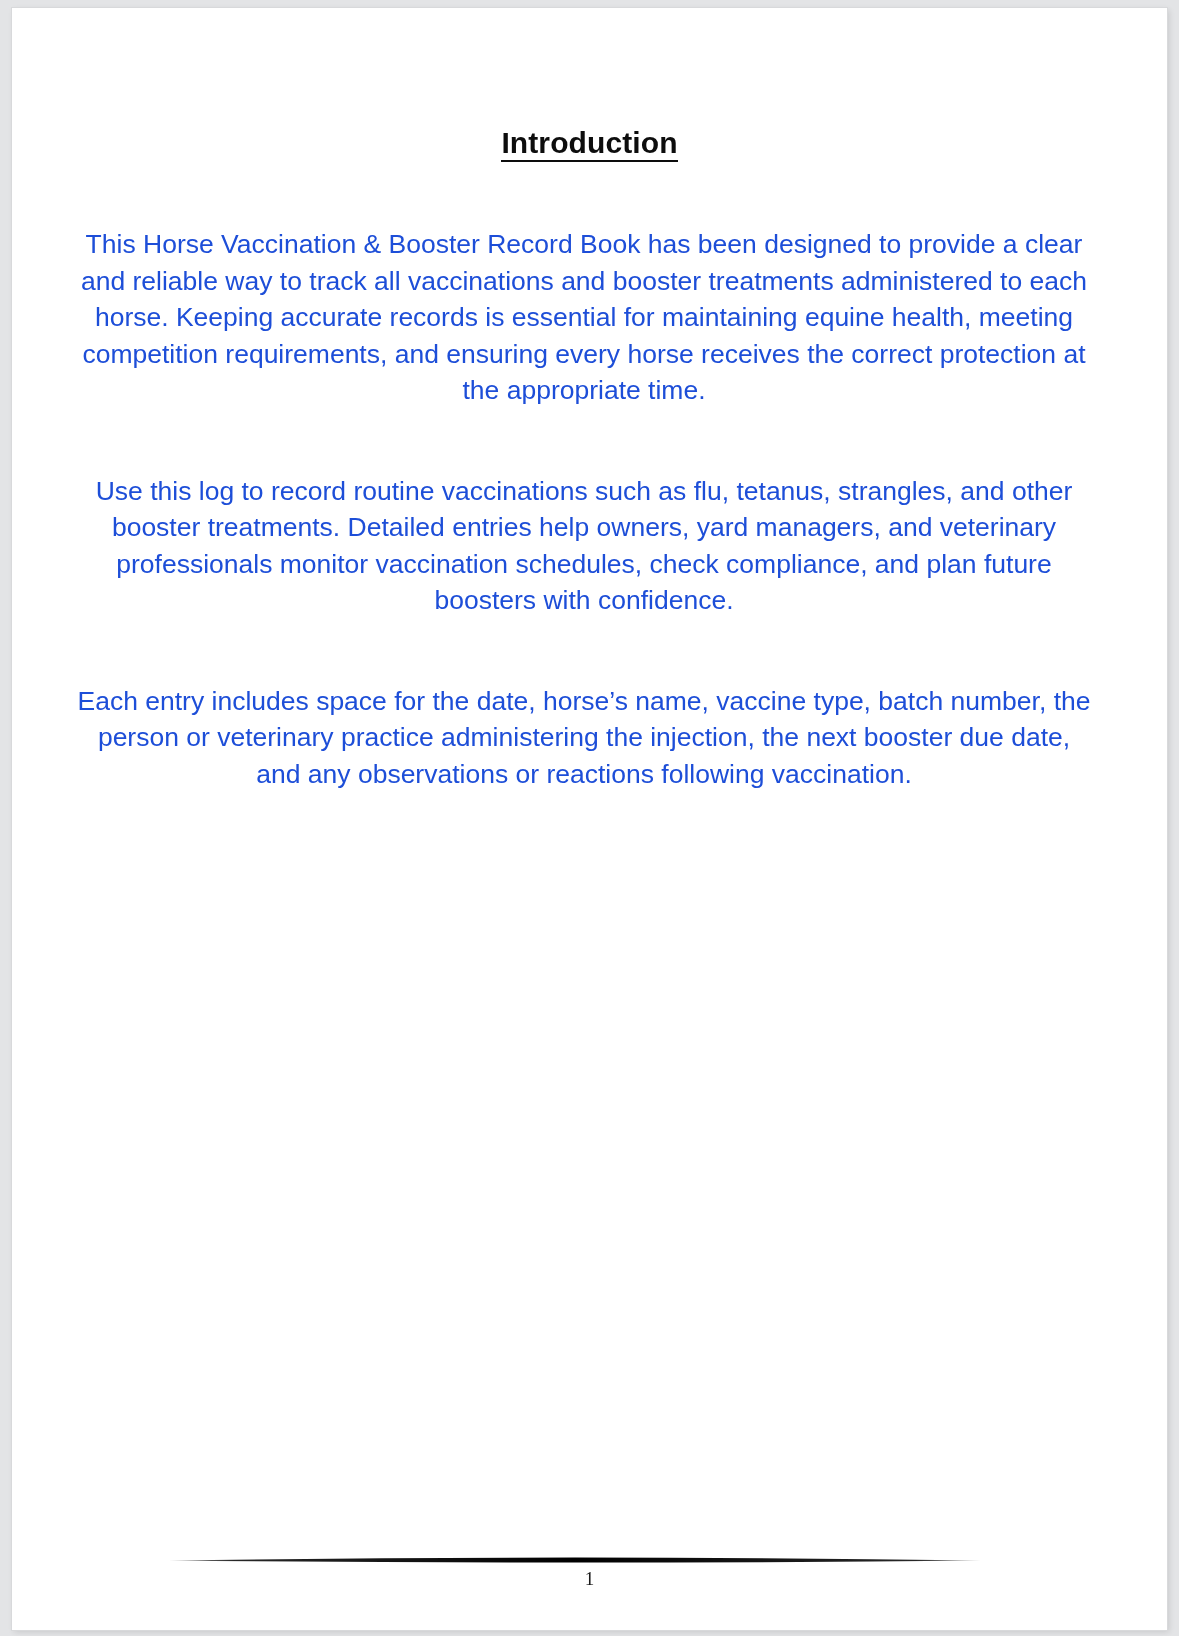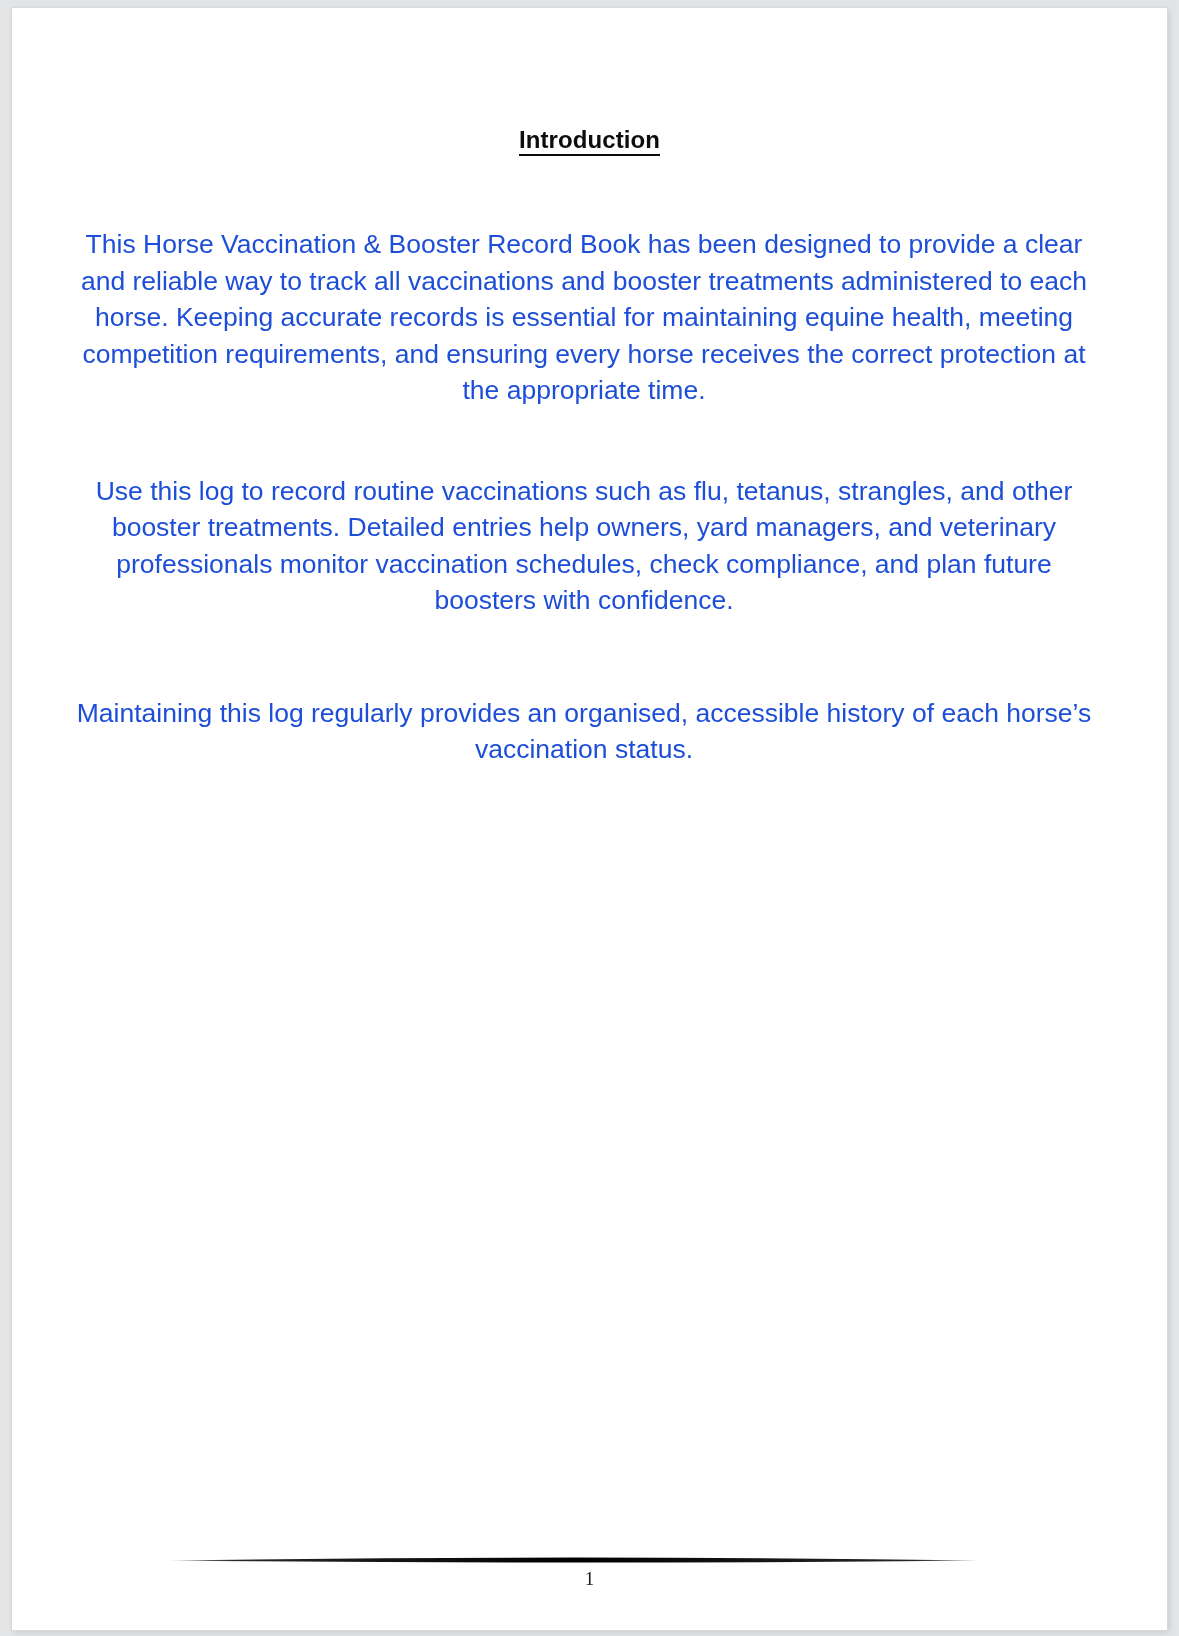--- a/index.html
+++ b/index.html
@@ -45,21 +45,21 @@
   }
 
   .doc-title {
     margin: 0;
     padding: 0;
     position: absolute;
     left: 0;
     top: 118px;
     width: 1155px;
     text-align: center;
-    font-size: 24px;
+    font-size: 30px;
     font-weight: bold;
     color: #0d0d0d;
     letter-spacing: 0.1px;
   }
   .doc-title span {
     border-bottom: 2.5px solid #0d0d0d;
     padding-bottom: 1px;
   }
 
   .doc-paragraphs {
@@ -118,22 +118,22 @@
 
     <div class="doc-body">
 
       <h1 class="doc-title"><span>Introduction</span></h1>
 
       <div class="doc-paragraphs">
         <p class="doc-para">This Horse Vaccination &amp; Booster Record Book has been designed to provide a clear and reliable way to track all vaccinations and booster treatments administered to each horse. Keeping accurate records is essential for maintaining equine health, meeting competition requirements, and ensuring every horse receives the correct protection at the appropriate time.</p>
         <div class="gap-large"></div>
         <p class="doc-para">Use this log to record routine vaccinations such as flu, tetanus, strangles, and other booster treatments. Detailed entries help owners, yard managers, and veterinary professionals monitor vaccination schedules, check compliance, and plan future boosters with confidence.</p>
         <div class="gap-large"></div>
+        <p class="doc-para">Each entry includes space for the date, horse’s name, vaccine type, batch number, the person or veterinary practice administering the injection, the next booster due date, and any observations or reactions following vaccination.</p>
         <div class="gap-small"></div>
-        <p class="doc-para">Maintaining this log regularly provides an organised, accessible history of each horse’s vaccination status.</p>
       </div>
 
     </div>
 
     <div class="page-footer">
       <div class="footer-rule">
         <svg width="812" height="16" viewBox="0 0 812 16" xmlns="http://www.w3.org/2000/svg" aria-hidden="true">
           <defs>
             <linearGradient id="lensFade" x1="0" y1="0" x2="1" y2="0">
               <stop offset="0" stop-color="#000000" stop-opacity="0.35"></stop>

